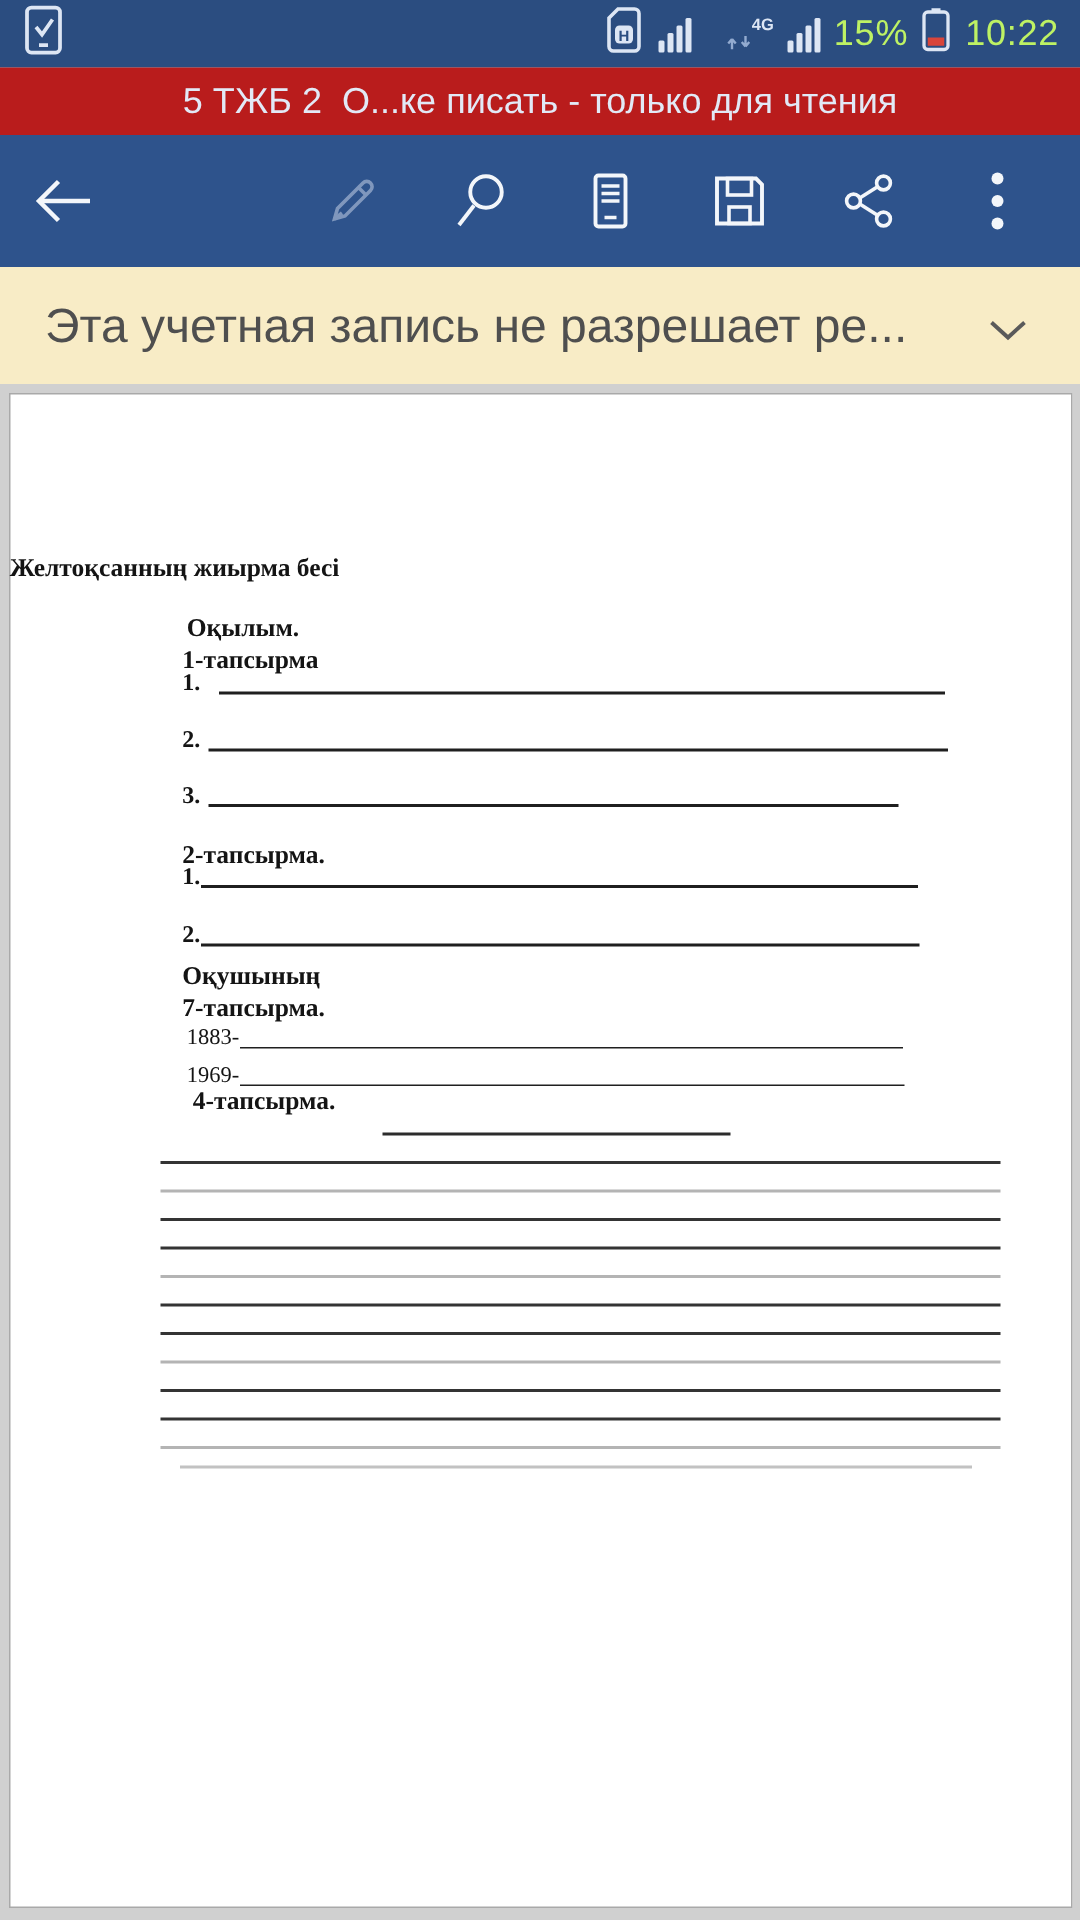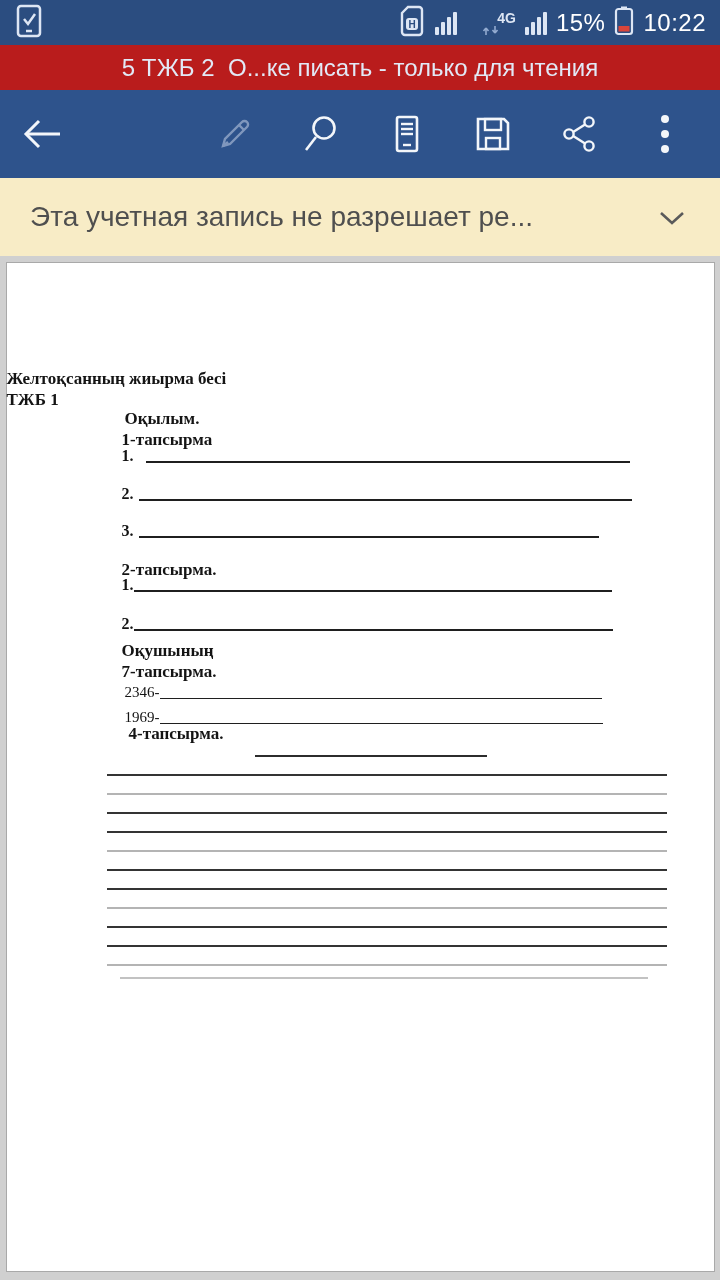--- a/index.html
+++ b/index.html
@@ -3,42 +3,42 @@
 <meta charset="utf-8">
 <style>
   * { margin:0; padding:0; box-sizing:border-box; }
   html,body { width:720px; height:1280px; overflow:hidden; background:#d0d0d0;
               font-family:"Liberation Sans", sans-serif; }
 
   
   .status-bar { height:45px; background:#2b4d80; display:flex; align-items:center;
                 padding:0 14px; color:#dde6f4; }
   .status-right { margin-left:auto; display:flex; align-items:center; gap:9px; }
-  .status-txt { font-size:24px; color:#ffffff; letter-spacing:0.5px; }
+  .status-txt { font-size:24px; color:#bef264; letter-spacing:0.5px; }
   .sig { display:flex; align-items:flex-end; gap:2px; height:24px; }
   .sig i { display:block; width:4px; background:#dde6f4; border-radius:1px; }
   .net4g { display:flex; flex-direction:column; align-items:center; line-height:1; }
-  .net4g .t { font-size:14px; font-weight:bold; color:#dde6f4;margin-left:31px; }
+  .net4g .t { font-size:11px; font-weight:bold; color:#dde6f4;margin-left:31px; }
   .net4g svg { margin-top:1px; }
 
   
   .title-bar { height:45px; background:#b91c1c; display:flex; align-items:center;
                justify-content:center; }
   .title-bar span { color:#e2e9f6; font-size:24px; }
 
   
   .toolbar { height:88px; background:#2e538c; display:flex; align-items:center; }
   .tb-back { margin-left:20px; width:60px; display:flex; align-items:center; }
   .tb-group { margin-left:auto; margin-right:12px; display:flex; }
   .tb-btn { width:86px; height:88px; display:flex; align-items:center; justify-content:center; }
 
   
   .banner { height:78px; background:#f8ecc6; display:flex; align-items:center;
             padding:0 34px 0 30px; }
-  .banner span { font-size:28px; color:#4f4f4f; }
+  .banner span { font-size:32px; color:#4f4f4f; }
   .banner .chev { margin-left:auto; }
 
   
   .doc-area { height:1024px; background:#d0d0d0; padding:6px 5px 8px; }
   .page { width:709px; height:1010px; margin:0 auto; background:#ffffff;
           border:1px solid #a9a9a9; position:relative;
           font-family:"Liberation Serif", serif; color:#141414; }
 
   .abs { position:absolute; white-space:nowrap; }
   .ctr { position:absolute; left:0; right:0; text-align:left; white-space:nowrap; }
@@ -194,21 +194,20 @@
     <svg width="28" height="16" viewBox="0 0 28 16">
       <polyline points="3,3 14,13 25,3" fill="none" stroke="#5a5a5a" stroke-width="2.6"></polyline>
     </svg>
   </span>
 </div>
 
 <div class="doc-area">
   <div class="page">
 
     <div class="ctr b17 p-subtitle">Желтоқсанның жиырма бесі</div>
-    <div class="ctr b17 p-title">ТЖБ 1</div>
 
     <div class="abs b17 p-reading">Оқылым.</div>
     <div class="abs b17 p-task1">1-тапсырма</div>
 
     <div class="u-row r-t1-1">
       <span class="num">1.</span>
         <span class="uline"></span>
     </div>
     <div class="u-row r-t1-2">
       <span class="num">2.</span>
@@ -226,21 +225,21 @@
     </div>
     <div class="u-row r-t2-2">
       <span class="num">2.</span>
         <span class="uline"></span>
     </div>
 
     <div class="abs b17 p-writing">Оқушының</div>
     <div class="abs b17 p-task3">7-тапсырма.</div>
 
     <div class="u-row yr r-y1">
-      <span class="num">2346-</span>
+      <span class="num">1883-</span>
         <span class="uline"></span>
     </div>
     <div class="u-row yr r-y2">
       <span class="num">1969-</span>
         <span class="uline"></span>
     </div>
 
     <div class="abs b17 p-task4">4-тапсырма.</div>
     <div class="short-center"></div>
 

